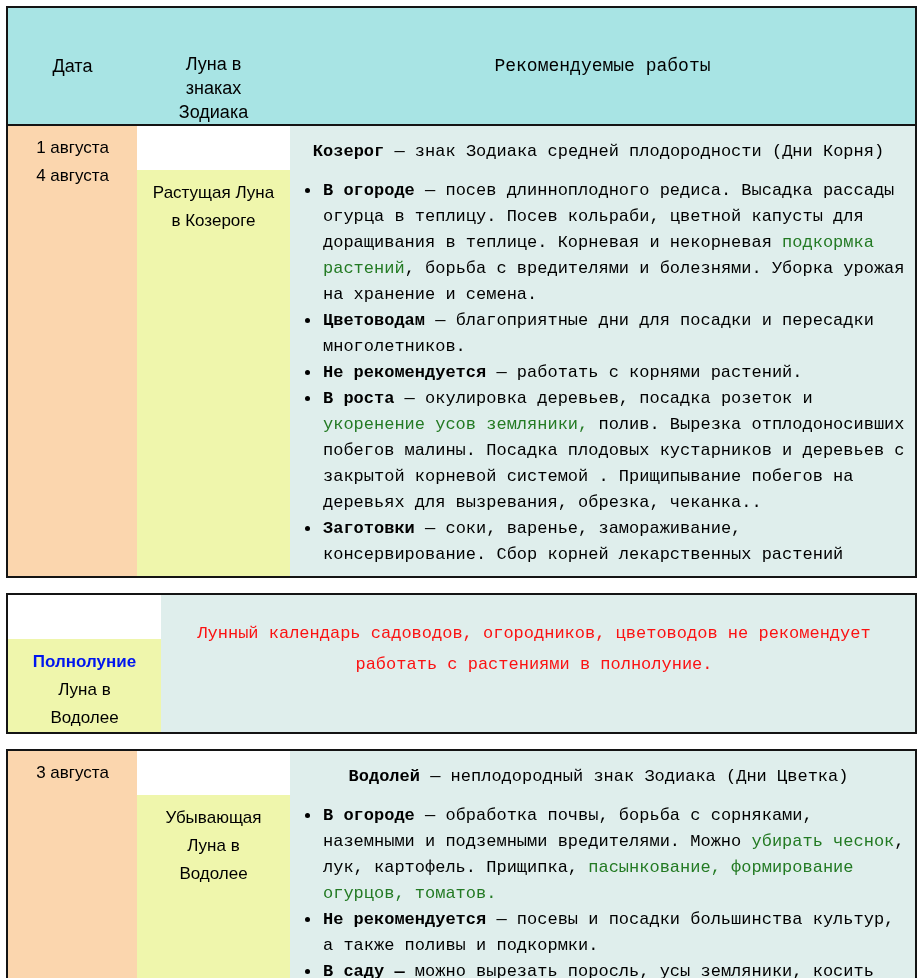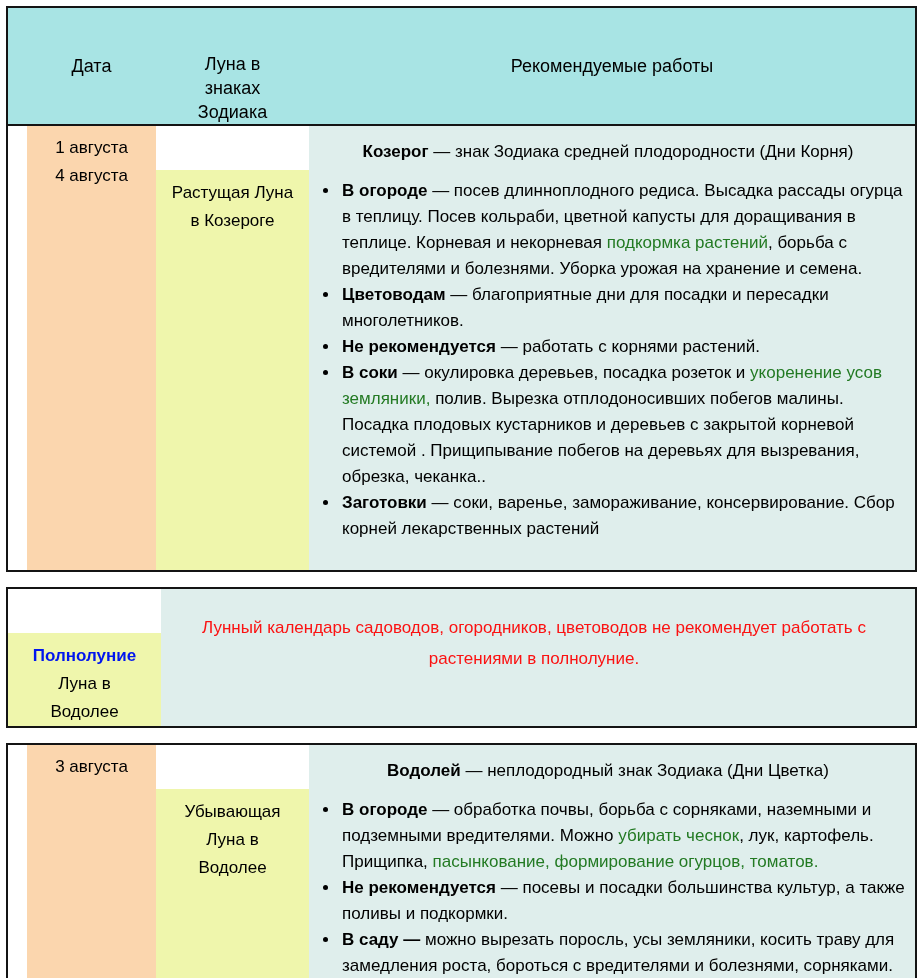--- a/index.html
+++ b/index.html
@@ -6,23 +6,23 @@
   body{
     width:923px;height:978px;background:#ffffff;color:#000;
     font-family:"Liberation Sans","DejaVu Sans",sans-serif;
     font-size:17px;
     -webkit-font-smoothing:antialiased;
   }
   .page{box-sizing:border-box;width:923px;padding:6px 6px 0 6px;}
   .tbl{border:2px solid var(--border,#141414);margin-bottom:15px;}
   .row{display:flex;align-items:stretch;}
   .cell{box-sizing:border-box;}
-  .date-col{width:129px;flex:none;margin-left:19px;}
+  .date-col{width:129px;flex:none;}
   .moon-col{width:153px;flex:none;margin-top:44px;}
-  .works-col{flex:1;min-width:0;}
+  .works-col{flex:1;min-width:0;font-family:Liberation Mono, monospace;}
 
   
   .thead{background:var(--cyan);border-bottom:2px solid var(--border,#141414);min-height:74px;}
   .thead .cell{display:flex;flex-direction:column;justify-content:center;align-items:center;
                font-size:18px;line-height:24px;text-align:center;}
 
   
   .tbody .date-col{background:var(--peach);text-align:center;padding-top:8px;}
   .tbody .moon-col{background:var(--yellow);text-align:center;padding-top:9px;}
   .tbody .works-col{background:var(--mint);padding:12px 10px 8px 2px;}
@@ -77,21 +77,21 @@
             <div class="mline"><span>Растущая Луна</span></div>
             <div class="mline"><span>в Козероге</span></div>
           </div>
       </div>
       <div class="cell works-col">
         <div class="title"><span class="b">Козерог</span><span> — знак Зодиака средней плодородности (Дни Корня)</span></div>
         <ul>
             <li class="wline"><span class="b">В огороде</span><span> — посев длинноплодного редиса. Высадка рассады огурца в теплицу. Посев кольраби, цветной капусты для доращивания в теплице. Корневая и некорневая </span><span class="green">подкормка растений</span><span>, борьба с вредителями и болезнями. Уборка урожая на хранение и семена.</span></li>
             <li class="wline"><span class="b">Цветоводам</span><span> — благоприятные дни для посадки и пересадки многолетников.</span></li>
             <li class="wline"><span class="b">Не рекомендуется</span><span> — работать с корнями растений.</span></li>
-            <li class="wline"><span class="b">В соки</span><span> — окулировка деревьев, посадка розеток и </span><span class="green">укоренение усов земляники,</span><span> полив. Вырезка отплодоносивших побегов малины. Посадка плодовых кустарников и деревьев с закрытой корневой системой . Прищипывание побегов на деревьях для вызревания, обрезка, чеканка..</span></li>
+            <li class="wline"><span class="b">В роста</span><span> — окулировка деревьев, посадка розеток и </span><span class="green">укоренение усов земляники,</span><span> полив. Вырезка отплодоносивших побегов малины. Посадка плодовых кустарников и деревьев с закрытой корневой системой . Прищипывание побегов на деревьях для вызревания, обрезка, чеканка..</span></li>
             <li class="wline"><span class="b">Заготовки</span><span> — соки, варенье, замораживание, консервирование. Сбор корней лекарственных растений</span></li>
           </ul>
       </div>
     </div>
   </div>
 
   <div class="tbl t2">
     <div class="row tbody">
       <div class="cell moon-col">
         <div>

